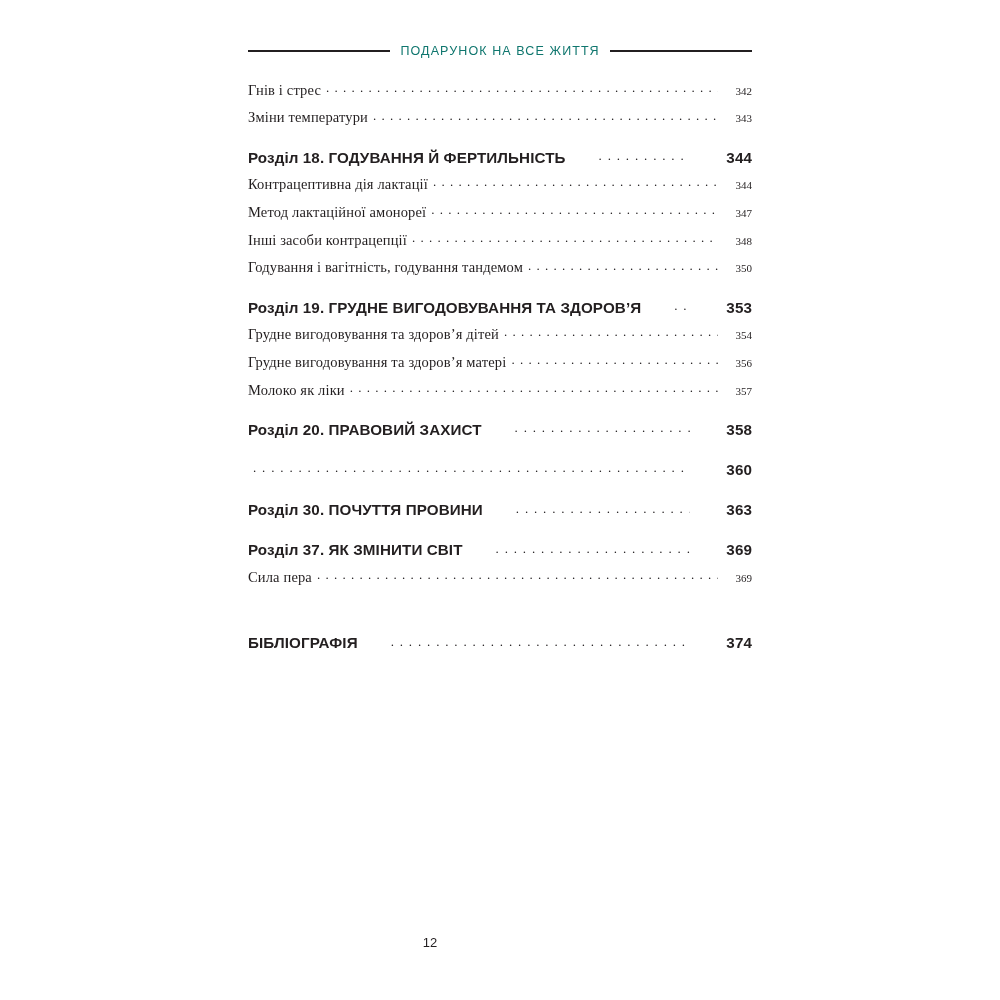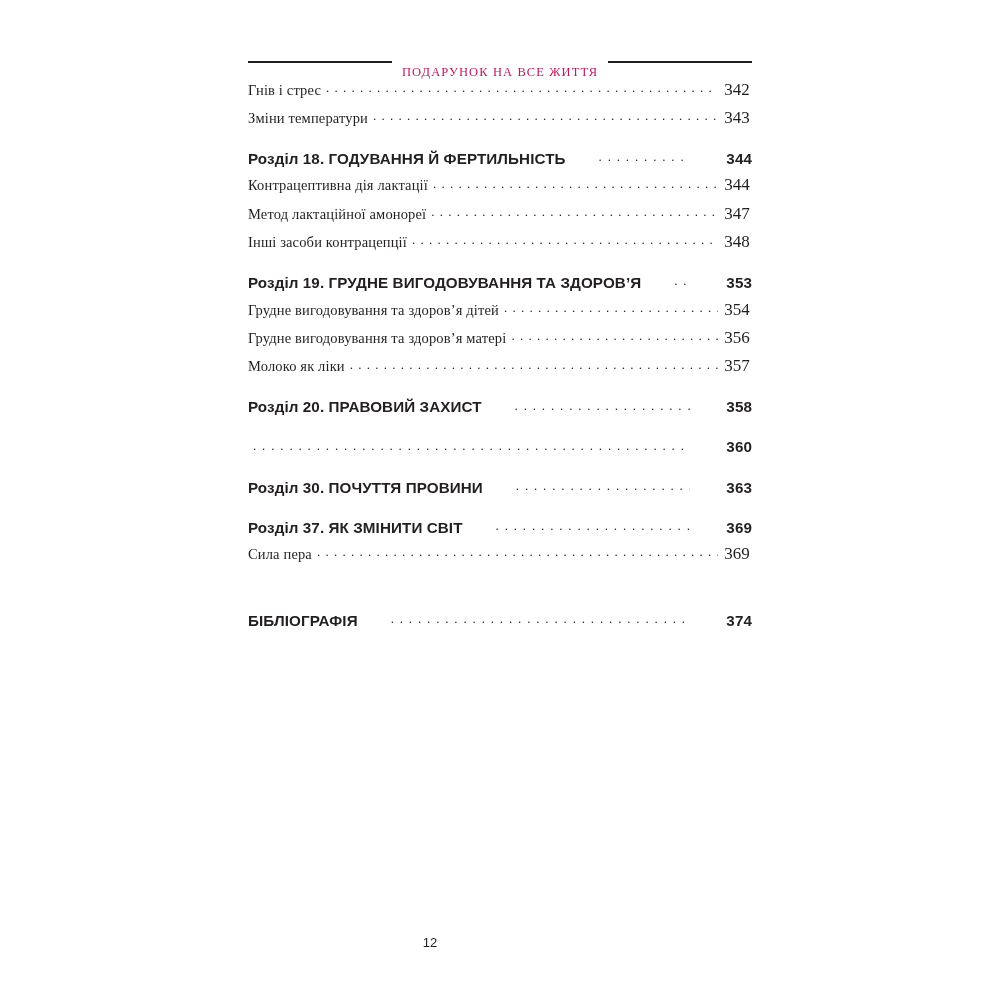--- a/index.html
+++ b/index.html
@@ -33,27 +33,26 @@
     display: flex;
     align-items: center;
     gap: 10px;
   }
   .runhead .rule {
     flex: 1 1 auto;
     height: 2px;
     background: #231f20;
   }
   .runhead .rh-text {
-    font-family: Liberation Serif, serif;
+    font-family: Liberation Sans, sans-serif;
     font-size: 12.5px;
     letter-spacing: 1.1px;
     font-weight: 400;
     white-space: nowrap;
-    color: #be185d;
-    margin-top: 21px;
+    color: #0f766e;
   }
 
   
   .toc {
     position: absolute;
     left: 248px;
     top: 70px;
     width: 504px;
   }
 
@@ -89,21 +88,21 @@
 
   
   .entry.sub {
     font-family: "Liberation Serif", serif;
     font-size: 14.5px;
     line-height: 1.05;
     margin-top: 10px;
   }
   .entry.sub .label { letter-spacing: 0.15px; }
   .entry.sub .leader::before { font-size: 13px; letter-spacing: 1px; }
-  .entry.sub .page-no { font-size: 17px; text-align: center; }
+  .entry.sub .page-no { font-size: 11px; }
 
   
   .entry.chapter {
     font-family: "Liberation Sans", sans-serif;
     font-weight: 700;
     font-size: 15.2px;
     line-height: 1.05;
     letter-spacing: 0.1px;
     margin-top: 22px;
     gap: 28px;
@@ -172,20 +171,25 @@
       <div class="entry sub">
         <span class="label">Метод лактаційної амонореї</span>
         <span class="leader"></span>
         <span class="page-no">347</span>
       </div>
       <div class="entry sub">
         <span class="label">Інші засоби контрацепції</span>
         <span class="leader"></span>
         <span class="page-no">348</span>
       </div>
+      <div class="entry sub">
+        <span class="label">Годування і вагітність, годування тандемом</span>
+        <span class="leader"></span>
+        <span class="page-no">350</span>
+      </div>
       <div class="entry chapter">
         <span class="label">Розділ 19. ГРУДНЕ ВИГОДОВУВАННЯ ТА ЗДОРОВ’Я</span>
         <span class="leader"></span>
         <span class="page-no">353</span>
       </div>
       <div class="entry sub tight">
         <span class="label">Грудне вигодовування та здоров’я дітей</span>
         <span class="leader"></span>
         <span class="page-no">354</span>
       </div>

